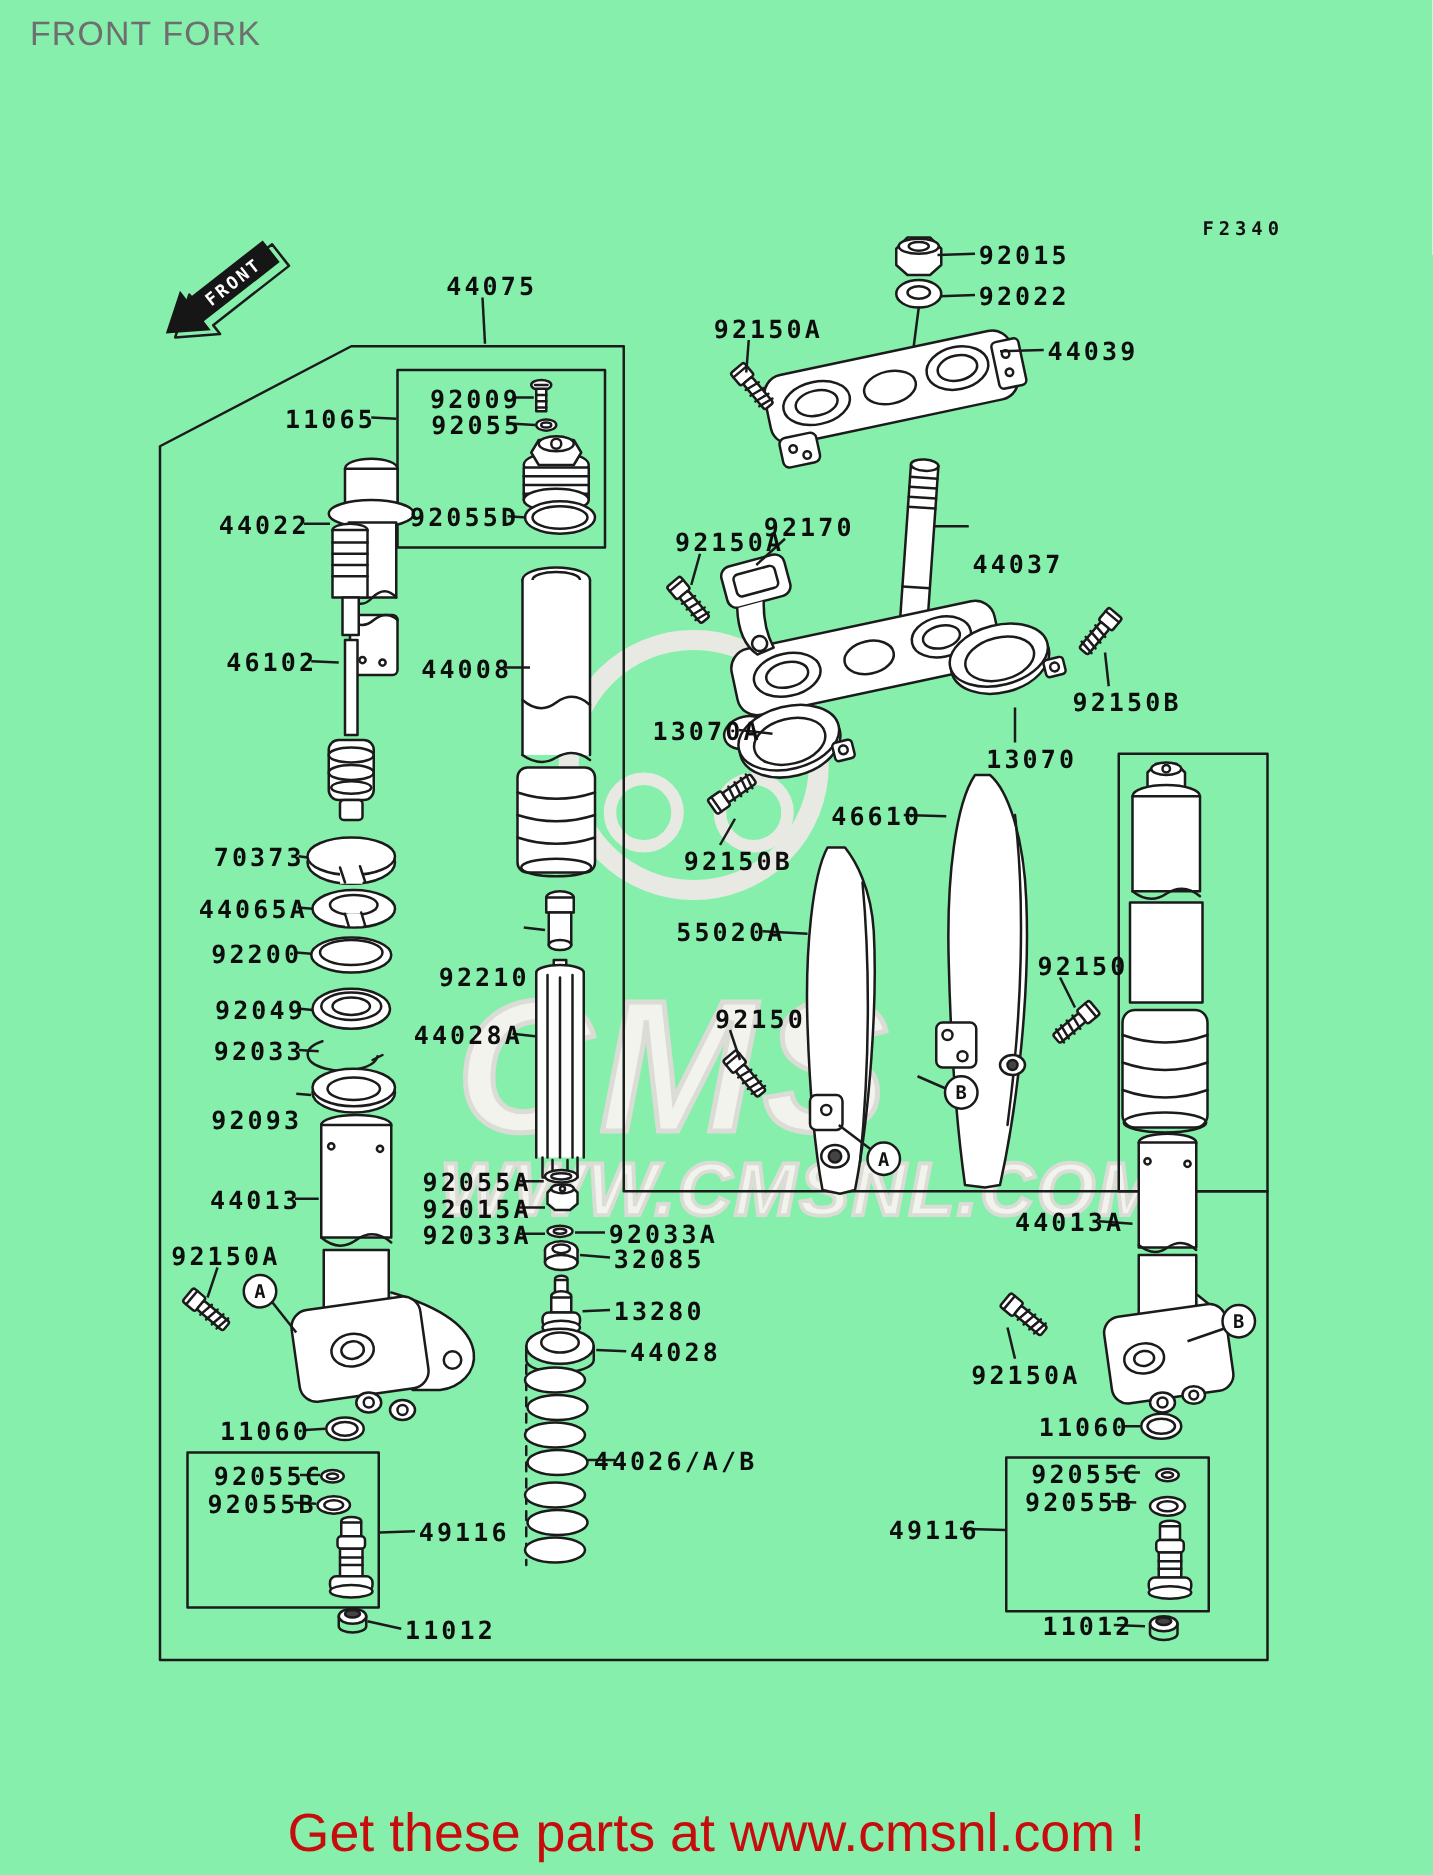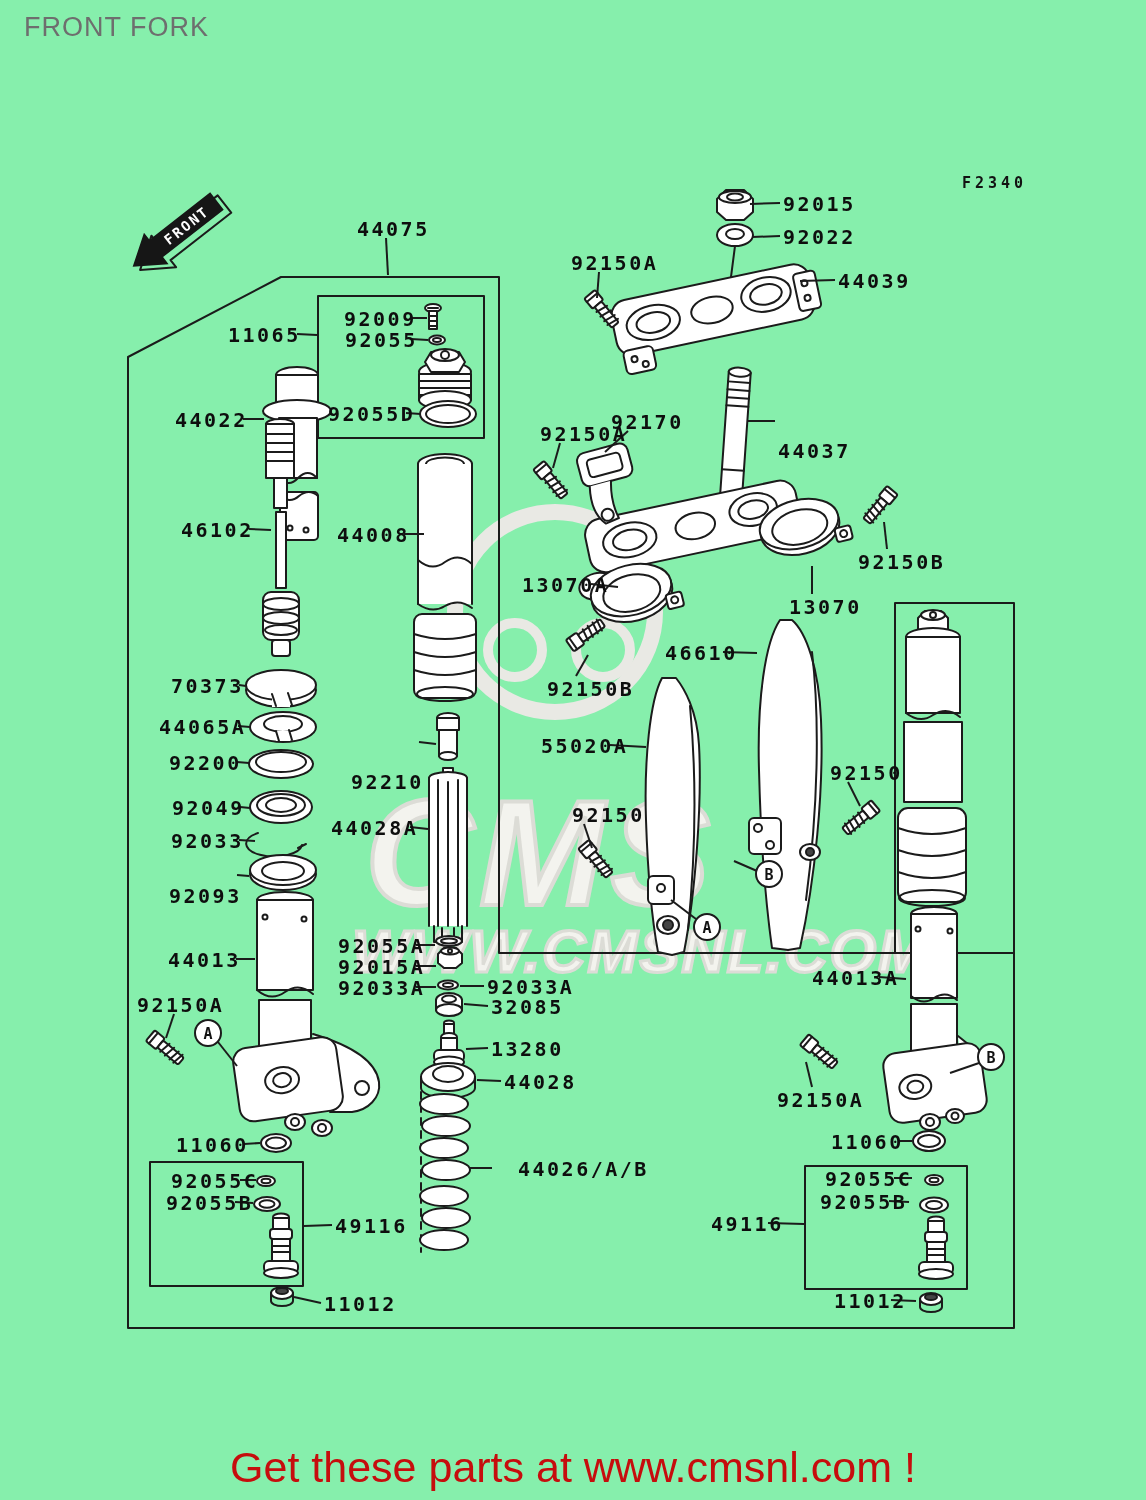--- a/index.html
+++ b/index.html
@@ -547,21 +547,21 @@
       <div class="plabel" style="left: 830px; top: 762px;">92150</div>
       <div class="plabel" style="left: 168px; top: 949px;">44013</div>
       <div class="plabel" style="left: 338px; top: 935px;">92055A</div>
       <div class="plabel" style="left: 338px; top: 956px;">92015A</div>
       <div class="plabel" style="left: 338px; top: 977px;">92033A</div>
       <div class="plabel" style="left: 487px; top: 976px;">92033A</div>
       <div class="plabel" style="left: 491px; top: 996px;">32085</div>
       <div class="plabel" style="left: 137px; top: 994px;">92150A</div>
       <div class="plabel" style="left: 491px; top: 1038px;">13280</div>
       <div class="plabel" style="left: 504px; top: 1071px;">44028</div>
-      <div class="plabel" style="left: 518px; top: 1158px;">44026/A/B</div>
+      <div class="plabel" style="left: 475px; top: 1158px;">44026/A/B</div>
       <div class="plabel" style="left: 176px; top: 1134px;">11060</div>
       <div class="plabel" style="left: 171px; top: 1170px;">92055C</div>
       <div class="plabel" style="left: 166px; top: 1192px;">92055B</div>
       <div class="plabel" style="left: 335px; top: 1215px;">49116</div>
       <div class="plabel" style="left: 324px; top: 1293px;">11012</div>
       <div class="plabel" style="left: 812px; top: 967px;">44013A</div>
       <div class="plabel" style="left: 777px; top: 1089px;">92150A</div>
       <div class="plabel" style="left: 831px; top: 1131px;">11060</div>
       <div class="plabel" style="left: 825px; top: 1168px;">92055C</div>
       <div class="plabel" style="left: 820px; top: 1191px;">92055B</div>

